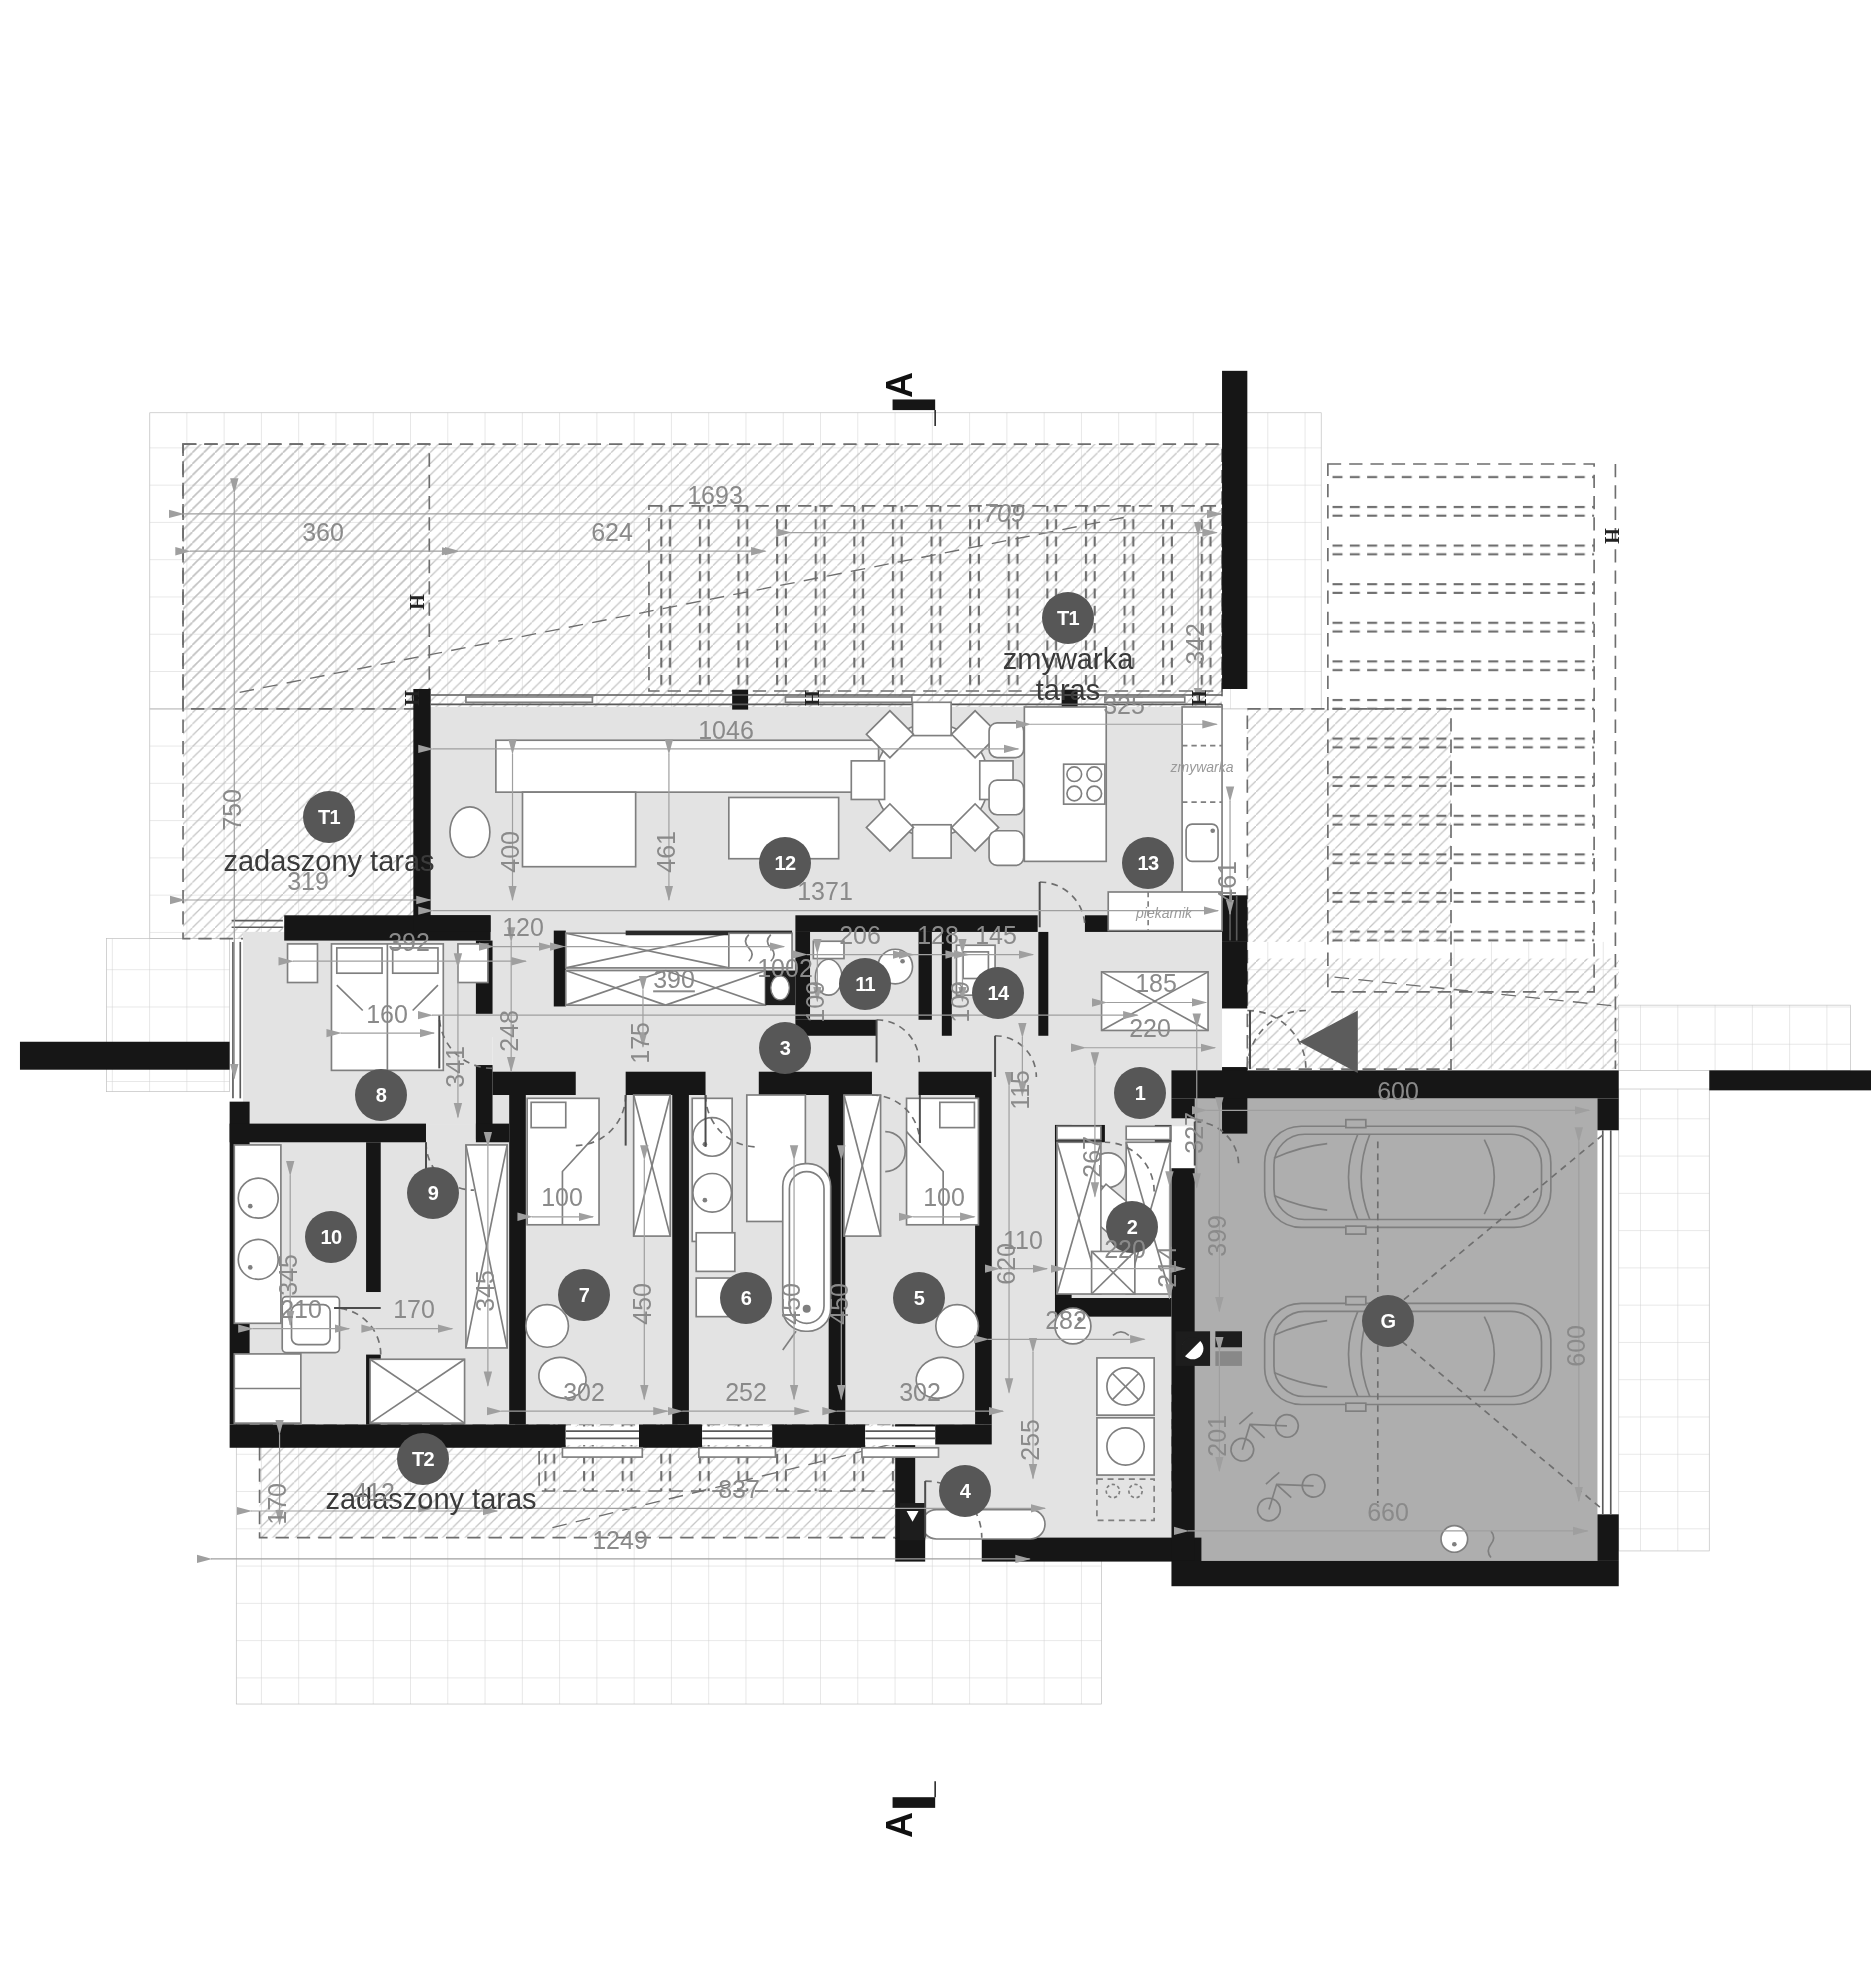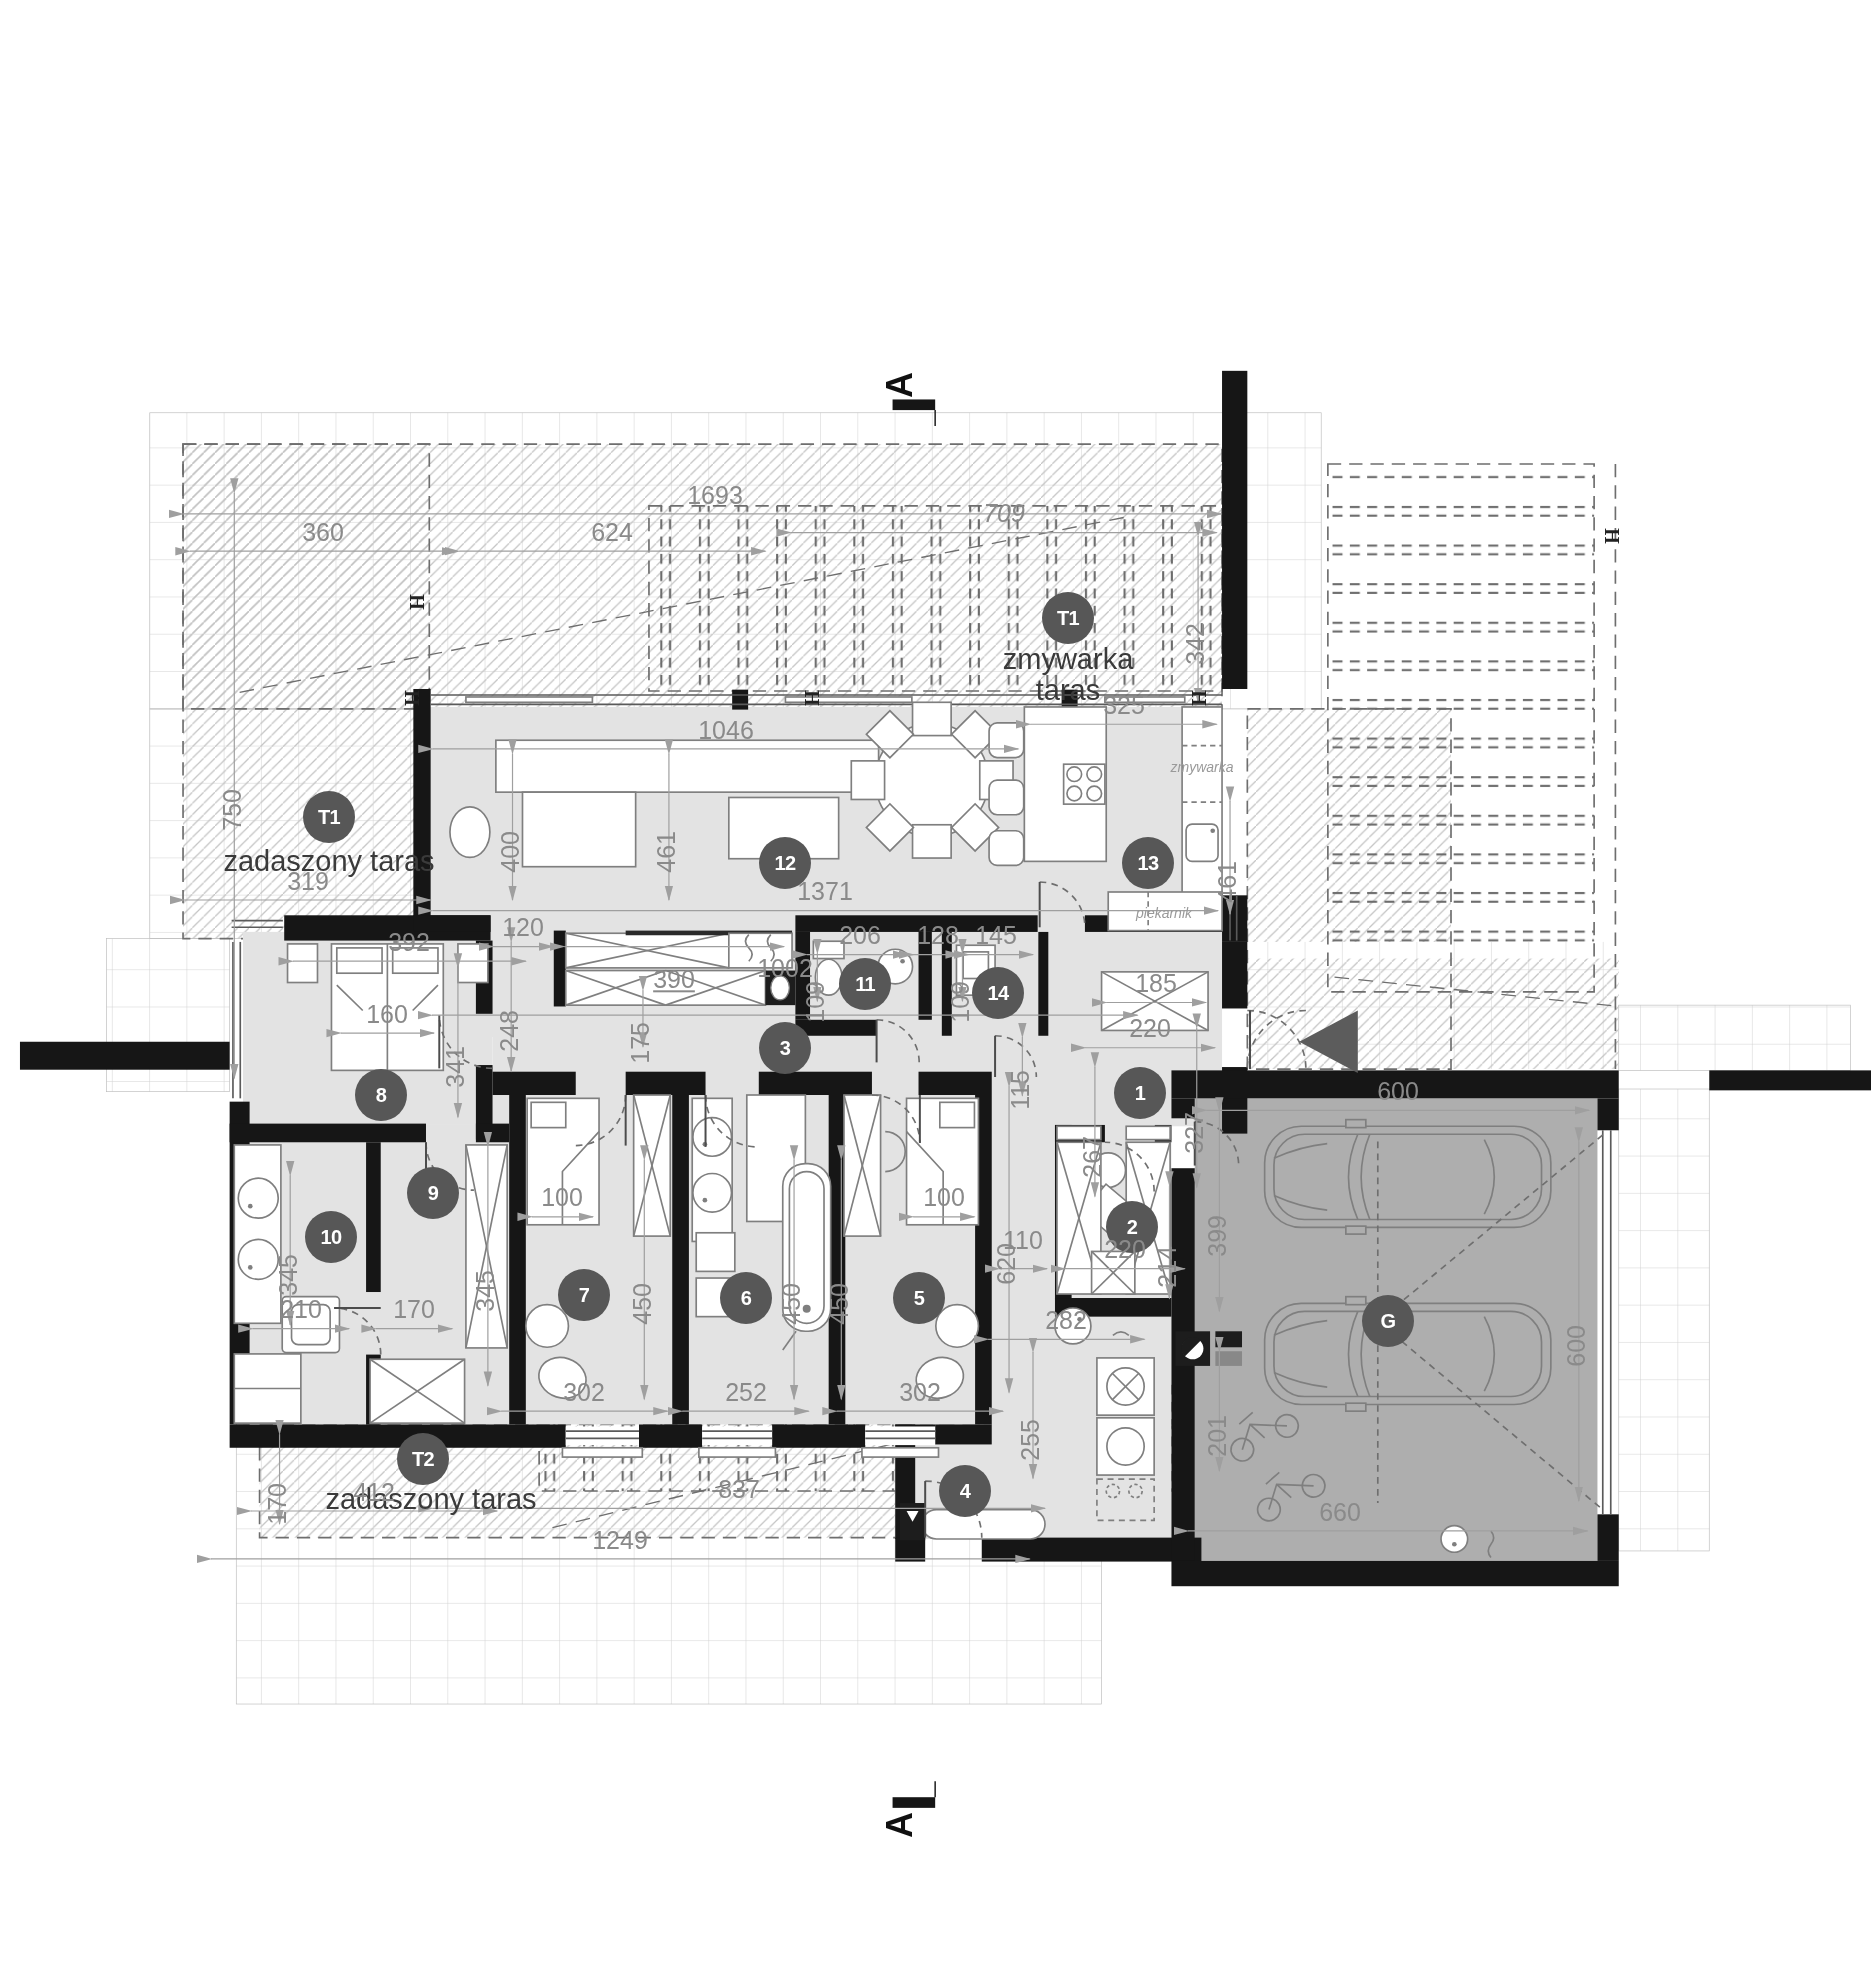--- a/index.html
+++ b/index.html
@@ -576,16 +576,16 @@
       <div class="dim-label" style="left: 1066px; top: 1338px;">282</div>
       <div class="dim-label v" style="left: 1030px; top: 1415px;">255</div>
       <div class="dim-label" style="left: 374px; top: 1510px;">412</div>
       <div class="dim-label v" style="left: 277px; top: 1479px;">170</div>
       <div class="dim-label" style="left: 739px; top: 1507px;">837</div>
       <div class="dim-label" style="left: 620px; top: 1558px;">1249</div>
       <div class="dim-label" style="left: 1398px; top: 1109px;">600</div>
       <div class="dim-label v" style="left: 1217px; top: 1211px;">399</div>
       <div class="dim-label v" style="left: 1217px; top: 1411px;">201</div>
       <div class="dim-label v" style="left: 1576px; top: 1321px;">600</div>
-      <div class="dim-label" style="left: 1340px; top: 1530px; text-align: center;">660</div>
+      <div class="dim-label" style="left: 1388px; top: 1530px; text-align: center;">660</div>
     </div>
 </div>
 
 
 </body></html>

